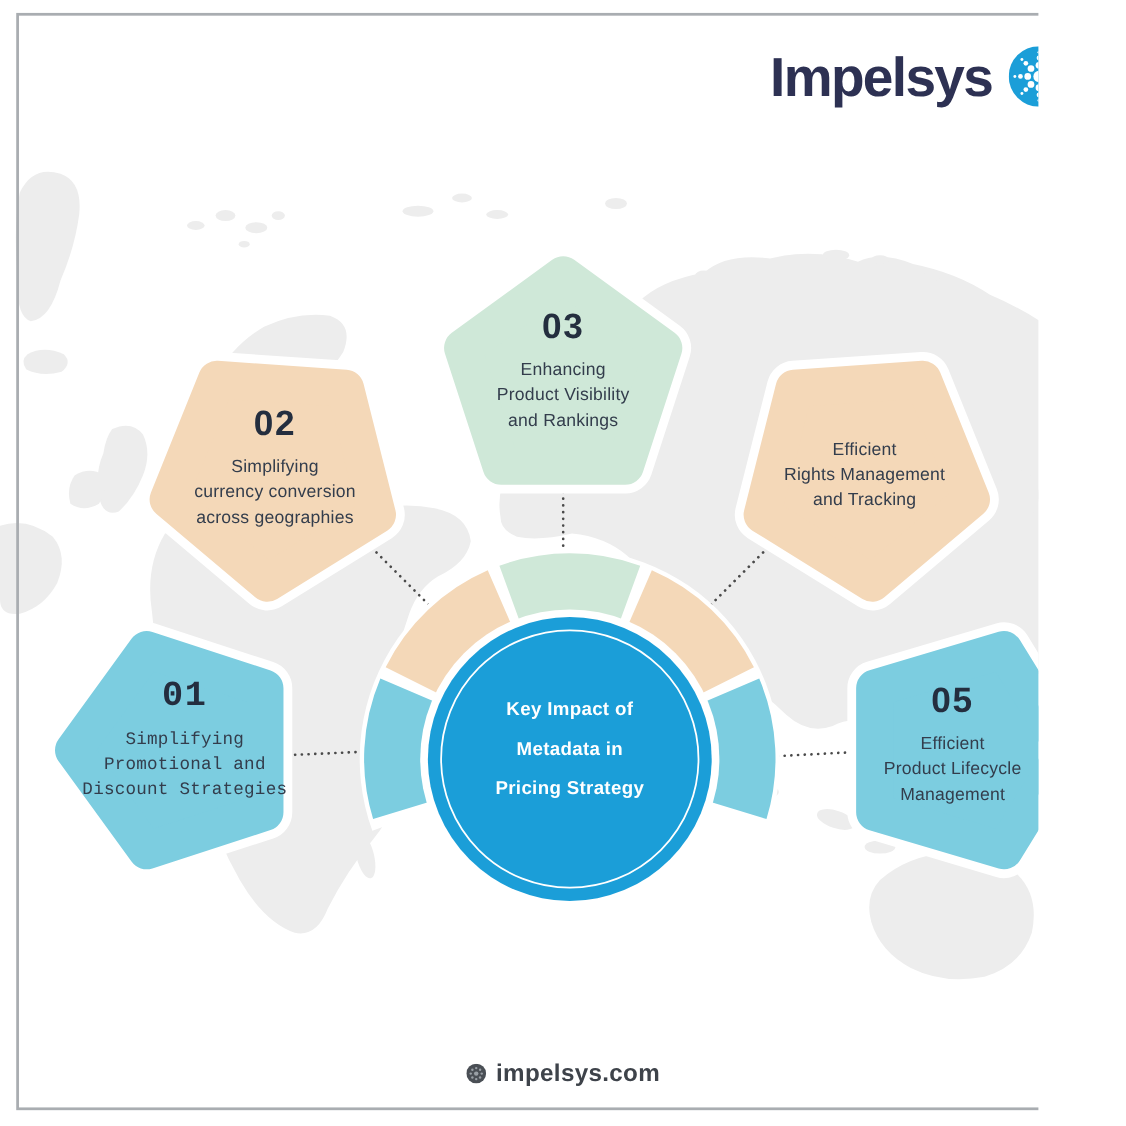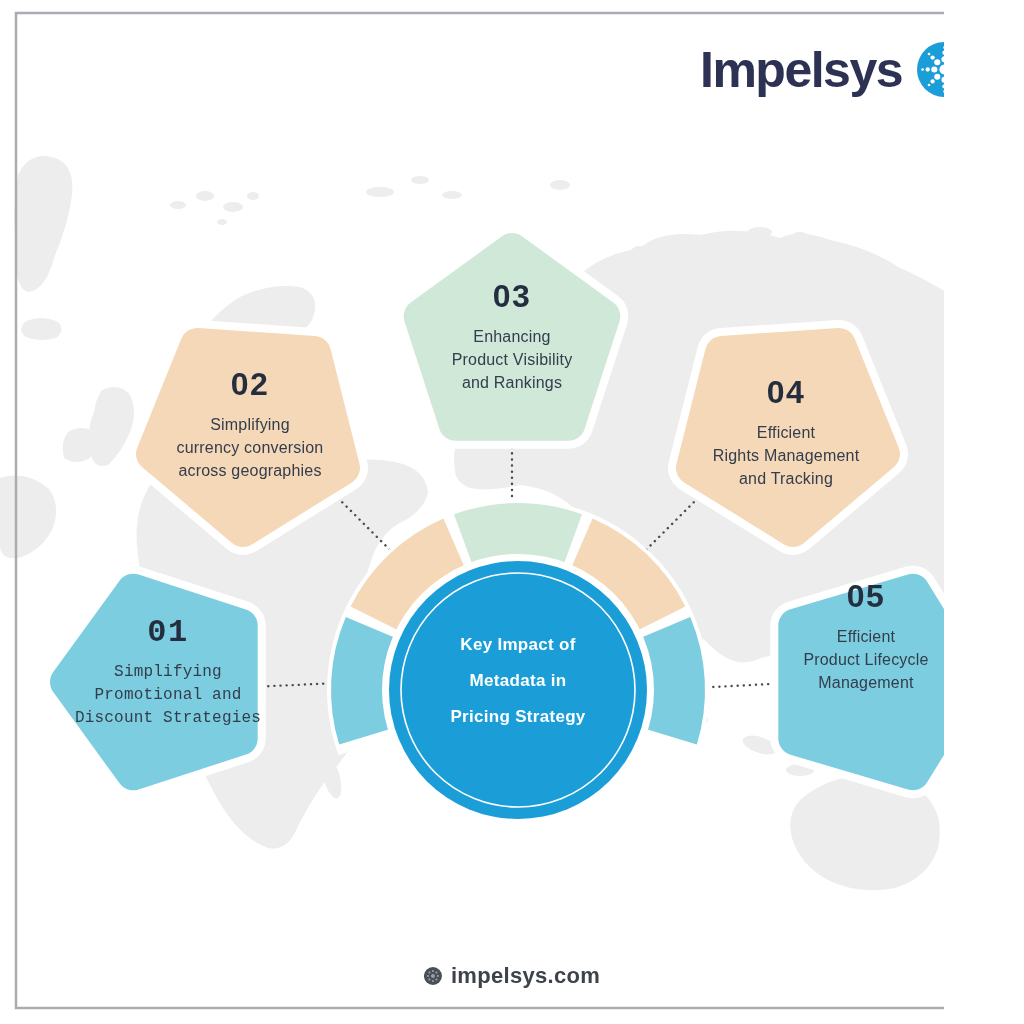--- a/index.html
+++ b/index.html
@@ -160,26 +160,25 @@
 currency conversion
 across geographies</div>
   </div>
   <div class="overlay" style="left:512px;top:336px;width:230px;">
     <div class="node-number">03</div>
     <div class="node-label">Enhancing
 Product Visibility
 and Rankings</div>
   </div>
   <div class="overlay" style="left:786px;top:432px;width:230px;">
-    <div class="node-number">04</div>
     <div class="node-label">Efficient
 Rights Management
 and Tracking</div>
   </div>
-  <div class="overlay" style="left:866px;top:636px;width:230px;">
+  <div class="overlay" style="left:866px;top:676px;width:230px;">
     <div class="node-number">05</div>
     <div class="node-label">Efficient
 Product Lifecycle
 Management</div>
   </div>
 
   <div class="overlay center-title" style="left:518px;top:681px;">Key Impact of
 Metadata in
 Pricing Strategy</div>
 

